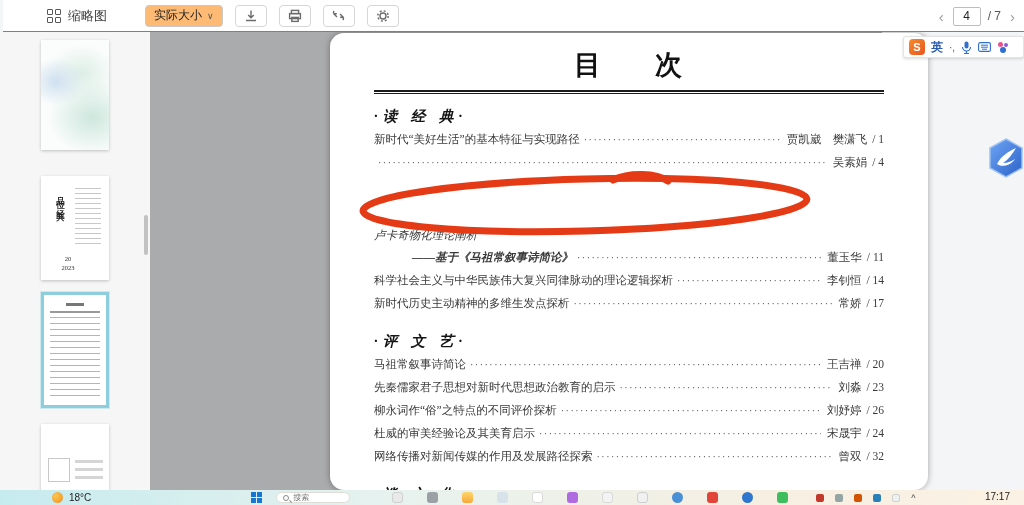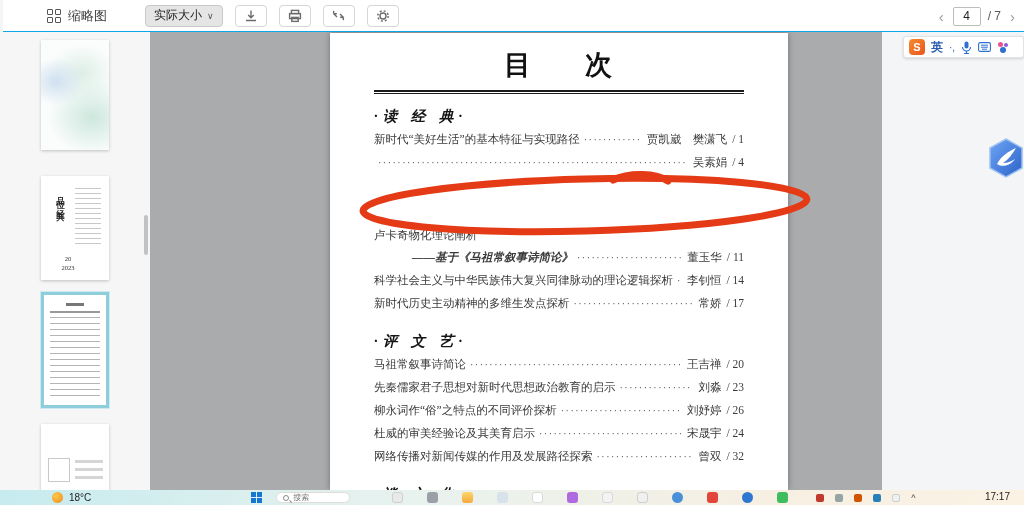--- a/index.html
+++ b/index.html
@@ -8,21 +8,21 @@
   .app { position:relative; width:1024px; height:505px; background:#f4f5f6; }
 
   
   .topbar { position:absolute; left:3px; top:0; width:1024px; height:32px; background:#fff;
     border-bottom:1px solid #0ea5e9; display:flex; align-items:center; z-index:30; }
   .tb-left { display:flex; align-items:center; margin-left:44px; color:#3c3c3c; font-size:13px; gap:7px; }
   .tb-grid { width:14px; height:14px; display:grid; grid-template-columns:6px 6px; grid-template-rows:6px 6px; gap:2px; }
   .tb-grid span { border:1.5px solid #555; border-radius:1px; }
   .tb-tools { display:flex; align-items:center; margin-left:38px; gap:12px; }
   .zoom-select { display:flex; align-items:center; gap:5px; border:1px solid #c9c9c9; border-radius:4px;
-    height:22px; padding:0 8px; font-size:12px; color:#222; background:#e5e5e5; cursor:pointer; }
+    height:22px; padding:0 8px; font-size:12px; color:#222; background:#fdba74; cursor:pointer; }
   .zoom-caret { font-size:9px; color:#555; }
   .tb-btn { width:32px; height:22px; border:1px solid #d6d6d6; border-radius:4px; background:#fff;
     display:flex; align-items:center; justify-content:center; cursor:pointer; }
   .tb-btn svg { stroke:#6b6b6b; fill:none; stroke-width:1.4; }
   .pager { position:absolute; right:10px; top:0; height:32px; display:flex; align-items:center; gap:7px; }
   .pager .chev { color:#9a9a9a; font-size:15px; line-height:1; cursor:pointer; padding:0 2px; }
   .page-input { width:28px; height:19px; border:1px solid #bdbdbd; border-radius:2px; text-align:center;
     font-size:12px; color:#222; background:#fff; }
   .page-total { font-size:12px; color:#555; }
 
@@ -49,40 +49,40 @@
     background:repeating-linear-gradient(#b5b5b5 0 1px, transparent 1px 6px); }
   .thumb-article { top:392px; height:90px; }
   .t4-box { position:absolute; left:7px; top:34px; width:22px; height:24px; border:1px solid #c9c9c9; }
   .t4-bars { position:absolute; right:6px; top:36px; width:28px; height:20px;
     background:repeating-linear-gradient(#d5d5d5 0 3px, transparent 3px 8px); }
   .side-scroll { position:absolute; right:2px; top:183px; width:4px; height:40px; background:#c2c2c2; border-radius:2px; cursor:pointer; }
 
   
   .viewport { position:absolute; left:150px; top:32px; width:732px; height:458px; background:#aaabad; z-index:1; }
   .rightarea { position:absolute; left:882px; top:32px; width:142px; height:458px; background:#f4f5f6; z-index:1; }
-  .page { position:absolute; left:330px; top:33px; width:458px; height:457px; background:#fff;
+  .page { position:absolute; left:330px; top:33px; width:598px; height:457px; background:#fff;
     box-shadow:0 0 6px rgba(0,0,0,.35); z-index:10; overflow:hidden;
-    font-family:"Liberation Serif","DejaVu Serif", serif; color:#2e2e2e; }
+    font-family:"Liberation Serif","DejaVu Serif", serif; color:#2e2e2e;border-radius:14px; }
   .doc-title { padding-top:14px; height:50px; text-align:center; font-size:27px; font-weight:bold;
     color:#111; letter-spacing:2px; }
   .doc-title .gap { display:inline-block; width:52px; }
   .doc-rule { margin:7px 44px 0; height:4px; border-top:2px solid #1c1c1c; border-bottom:1px solid #1c1c1c; }
   .sec { margin:13px 0 0 44px; height:20px; font-size:14.5px; font-weight:bold; font-style:italic;
     letter-spacing:5px; color:#151515; }
   .rows { margin-top:5px; }
   .toc-row { display:flex; align-items:baseline; margin:0 44px; height:23px; font-size:11.5px; color:#3a3a3a; }
   .toc-row .t { white-space:nowrap; }
   .toc-row .dots { flex:1 1 auto; overflow:hidden; white-space:nowrap; color:#4a4a4a; font-size:10px;
     margin:0 4px; letter-spacing:1.5px; }
   .toc-row .dots::after { content:"·············································································································································"; }
   .toc-row .a { white-space:nowrap; margin-left:2px; }
   .toc-row .p { white-space:nowrap; margin-left:5px; }
   .row-gap { height:50px; }
   .row-sub .t { margin-left:38px; font-weight:bold; font-style:italic; }
-  .row-titleonly { height:22px; }
+  .row-titleonly { height:22px;font-style:italic; }
   .annotation-svg { position:absolute; left:330px; top:33px; width:542px; height:457px; z-index:20; pointer-events:none; }
 
   
   .sogou { position:absolute; left:903px; top:36px; width:121px; height:22px; background:#fff;
     border:1px solid #e3e3e3; border-radius:3px; box-shadow:0 1px 3px rgba(0,0,0,.15);
     display:flex; align-items:center; gap:6px; padding:0 5px; z-index:40; }
   .sg-logo { width:16px; height:16px; border-radius:4px; background:linear-gradient(135deg,#f58c2e,#e9541d);
     color:#fff; font-weight:bold; font-size:11px; display:flex; align-items:center; justify-content:center; cursor:pointer; }
   .sg-mode { color:#2a5db0; font-size:12px; font-weight:bold; cursor:pointer; }
   .sg-punct { color:#2a5db0; font-size:10px; cursor:pointer; }

